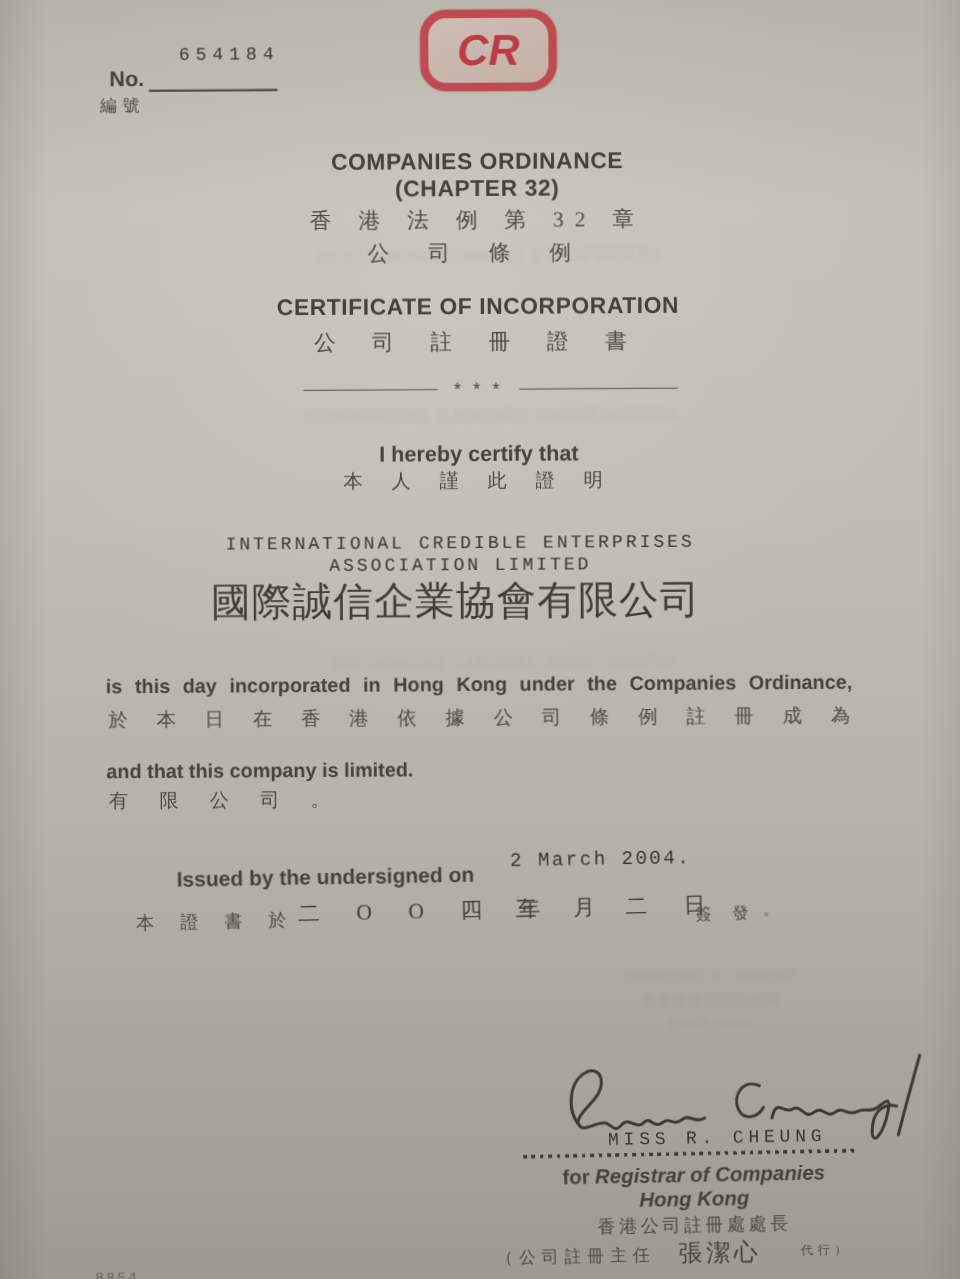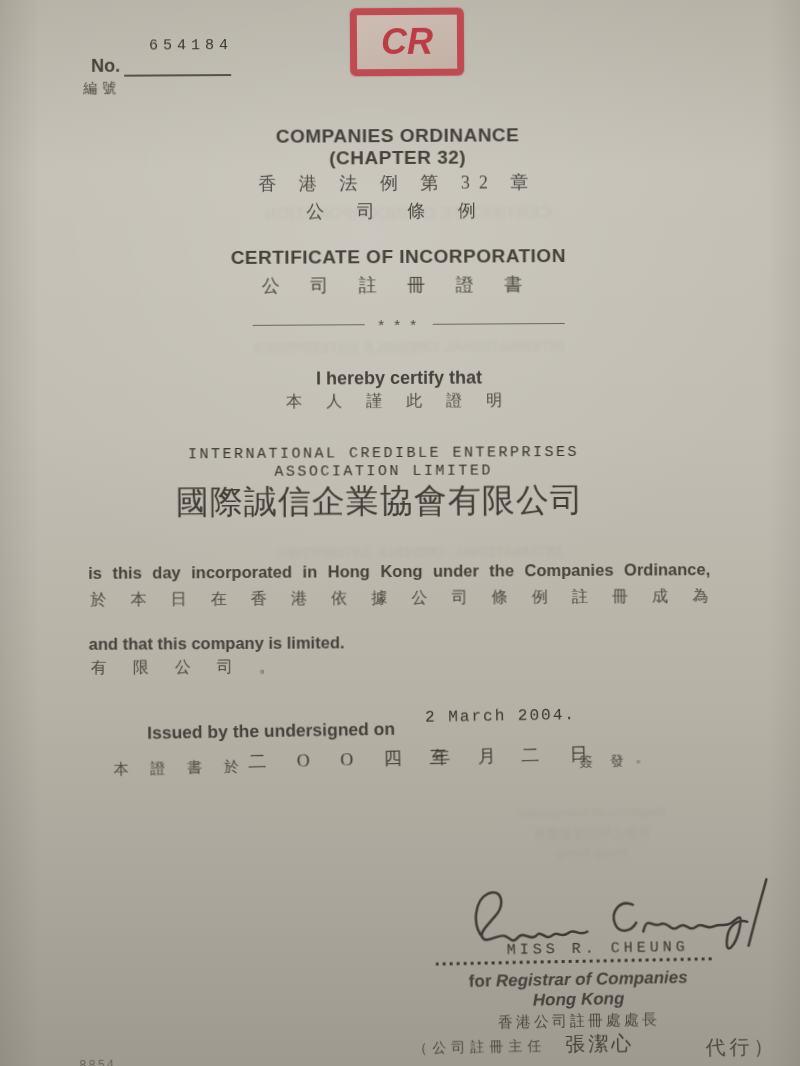--- a/index.html
+++ b/index.html
@@ -14,21 +14,21 @@
   .page{position:absolute;inset:0;transform:rotate(-0.35deg);filter:blur(0.25px);}
   .abs{position:absolute;}
   .en{font-family:"Liberation Sans", sans-serif;font-weight:700;color:#45423b;}
   .mono{font-family:"Liberation Mono","DejaVu Sans Mono", monospace;color:#39362f;}
   .zh{font-family:"Liberation Serif", serif;color:#4c4941;}
   .center{left:0;width:800px;text-align:center;}
   .justify{text-align:justify;text-align-last:justify;}
   
   .crlogo{
     left:353px;top:8px;width:100px;height:54px;
-    border:7px solid #c04a52;border-radius:6px;
+    border:7px solid #c04a52;border-radius:22px;
     background:linear-gradient(160deg,#ccbdb2,#c4b1a6);
     display:flex;align-items:center;justify-content:center;
     box-shadow:0 0 2px rgba(120,60,60,0.35);
   }
   .crlogo span{
     font-family:"Liberation Sans", sans-serif;font-weight:700;font-style:italic;
     font-size:36px;letter-spacing:0px;color:#bc3b45;line-height:1;
   }
   .underline{height:2px;background:#55524a;}
   .divider{display:flex;align-items:center;justify-content:center;gap:14px;color:#5c594f;}
@@ -114,18 +114,18 @@
     <div class="abs mono" style="top:944px;left:450px;width:280px;text-align:center;font-size:15px;letter-spacing:4px;">MISS R. CHEUNG</div>
     <div class="abs dotted" style="top:963px;left:428px;width:276px;"></div>
     <div class="abs" style="top:973px;left:420px;width:300px;text-align:center;">
       <span class="en" style="font-size:17px;">for</span>
       <span class="en" style="font-size:17px;font-style:italic;">Registrar of Companies</span>
     </div>
     <div class="abs en" style="top:993px;left:420px;width:300px;text-align:center;font-size:17px;font-style:italic;">Hong Kong</div>
     <div class="abs zh" style="top:1015px;left:420px;width:300px;text-align:center;font-size:15px;letter-spacing:3px;">香港公司註冊處處長</div>
     <span class="abs zh" style="top:1040px;left:404px;font-size:14px;letter-spacing:5px;">（公司註冊主任</span>
     <span class="abs zh" style="top:1034px;left:556px;font-size:20px;letter-spacing:3px;color:#413e37;">張潔心</span>
-    <span class="abs zh" style="top:1040px;left:658px;font-size:20px;letter-spacing:4px;margin-left:38px;">代行）</span>
+    <span class="abs zh" style="top:1040px;left:658px;font-size:10px;letter-spacing:4px;">代行）</span>
   </div>
 
   <div class="abs mono" style="top:1057px;left:76px;font-size:12px;letter-spacing:2px;opacity:0.55;">8854</div>
 
 </div>
 
 </body></html>

